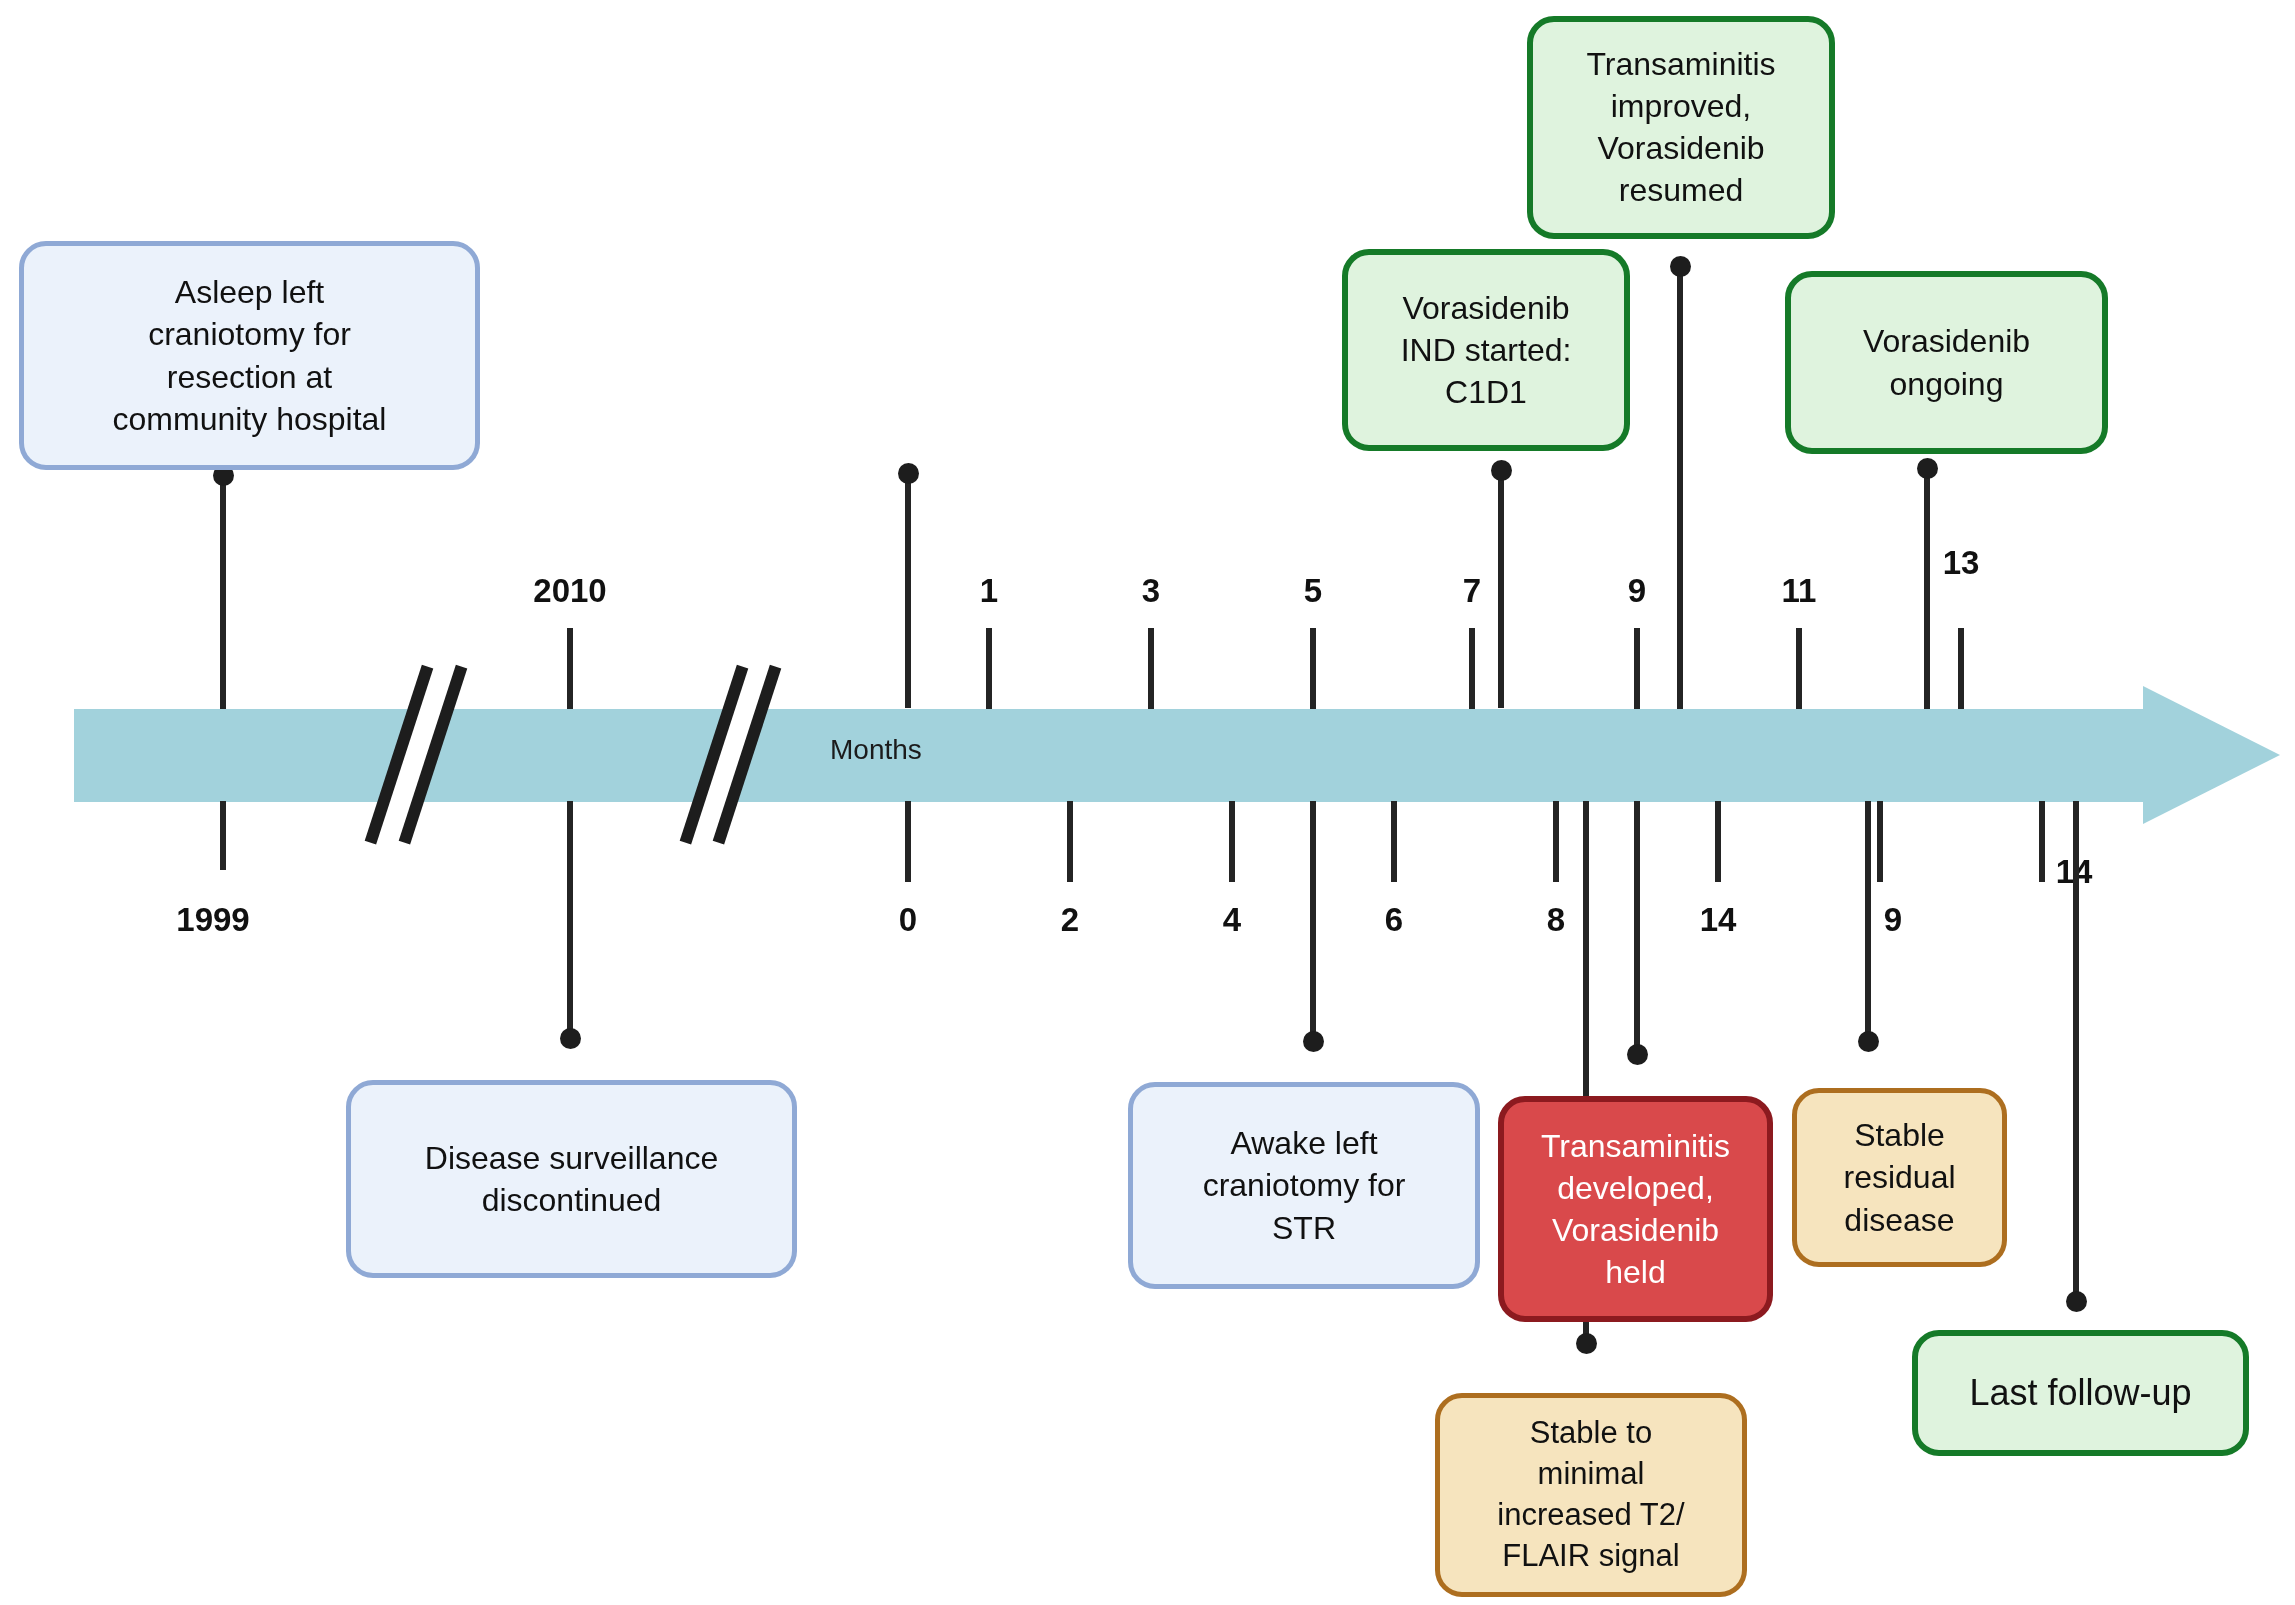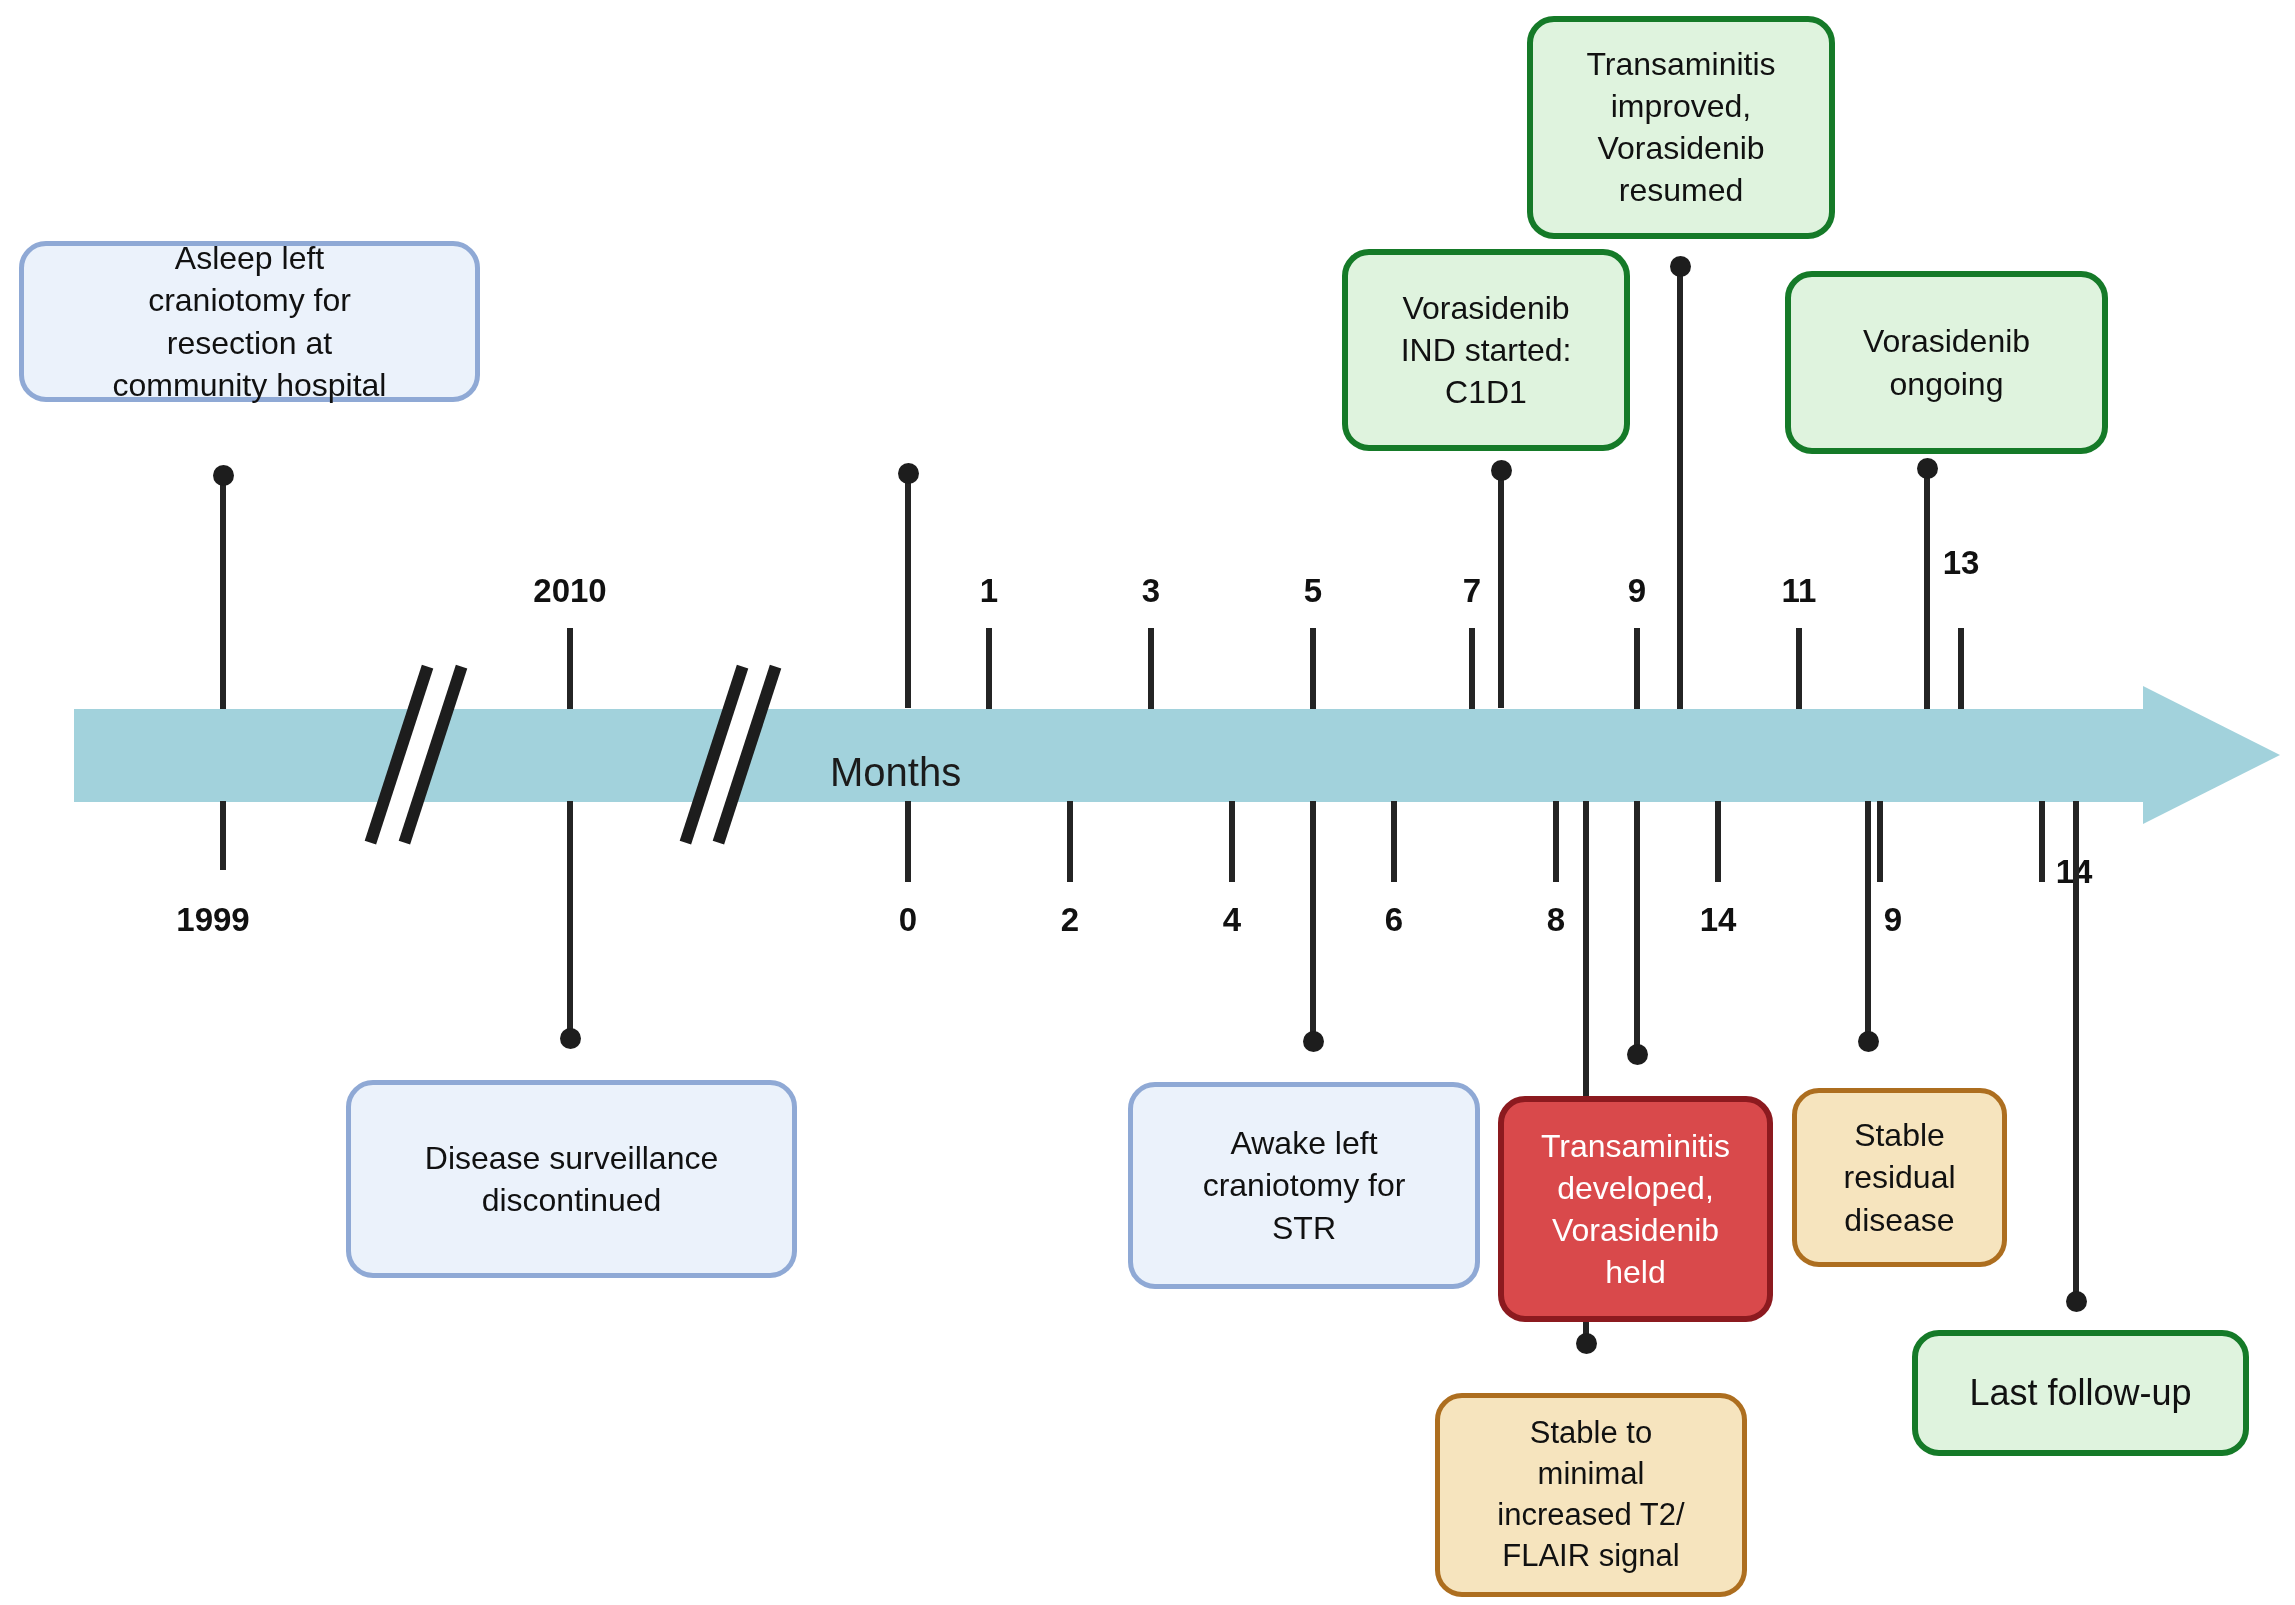--- a/index.html
+++ b/index.html
@@ -25,22 +25,22 @@
     left:2143px; top:686px;
     width:0; height:0;
     border-top:69px solid transparent;
     border-bottom:69px solid transparent;
     border-left:137px solid #A2D2DC;
     z-index:1;
   }
   .months-label{
     position:absolute;
     left:830px; top:734px;
-    font-size:40px; font-weight:500;
-    color:#1b1b1b; z-index:2;margin-top:16px;
+    font-size:28px; font-weight:500;
+    color:#1b1b1b; z-index:2;
   }
   
   .gap{
     position:absolute;
     width:24px; height:139px;
     background:#ffffff;
     transform:rotate(18deg);
     z-index:2;
   }
   .slash{
@@ -170,21 +170,21 @@
 
   <div class="vline" style="left:1583px; top:801px; height:542px;"></div>
   <div class="dot" style="left:1576px; top:1333px;"></div>
 
   <div class="vline" style="left:1865px; top:801px; height:240px;"></div>
   <div class="dot" style="left:1858px; top:1031px;"></div>
 
   <div class="vline" style="left:2073px; top:801px; height:500px;"></div>
   <div class="dot" style="left:2066px; top:1291px;"></div>
 
-  <div class="box blue" style="left:19px;   top:241px;  width:461px; height:161px;">Asleep left
+  <div class="box blue" style="left:19px;   top:241px;  width:461px; height:229px;">Asleep left
 craniotomy for
 resection at
 community hospital</div>
 
 
   <div class="box green" style="left:1342px; top:249px;  width:288px; height:202px;">Vorasidenib
 IND started:
 C1D1</div>
 
   <div class="box green" style="left:1527px; top:15.6px;   width:308px; height:223px;">Transaminitis

